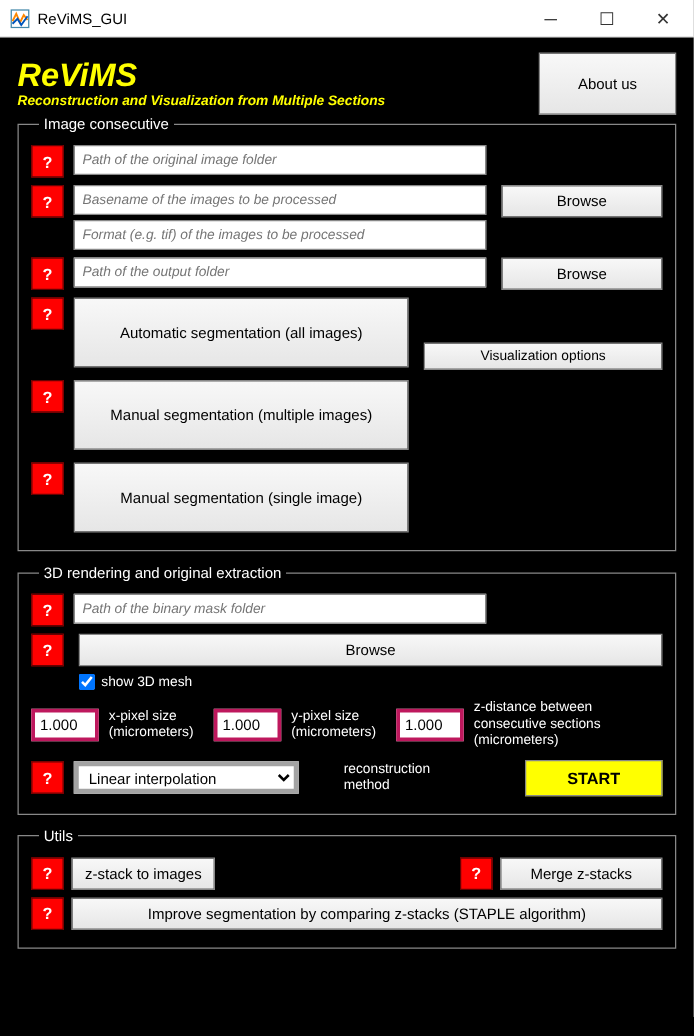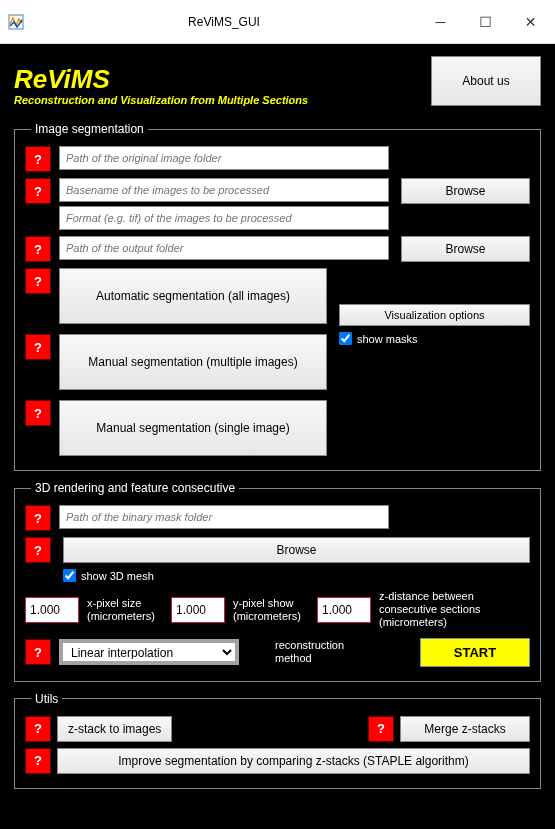--- a/index.html
+++ b/index.html
@@ -1,43 +1,43 @@
 <!DOCTYPE html>
 <html><head>
 <meta charset="utf-8">
 <style>
 * { box-sizing: border-box; margin: 0; padding: 0; }
 body { font-family: Arial, sans-serif; background: #f0f0f0; width: 555px; }
-.titlebar { background: #fff; height: 44px; display: flex; align-items: center; padding: 0 2px 0 8px; border-bottom: 1px solid #ddd; text-align: center; }
+.titlebar { background: #fff; height: 30px; display: flex; align-items: center; padding: 0 2px 0 8px; border-bottom: 1px solid #ddd; }
 .titlebar-icon { width: 16px; height: 16px; margin-right: 6px; position: relative; }
 .titlebar-icon svg { width: 16px; height: 16px; }
 .titlebar-title { font-size: 12px; flex: 1; color: #000; }
 .titlebar-buttons { display: flex; }
 .titlebar-btn { width: 45px; height: 28px; display: flex; align-items: center; justify-content: center; font-size: 14px; color: #333; }
 .window-body { background: #000; padding: 12px 14px 14px; height: 799px; }
-.header-row { display: flex; align-items: flex-end; margin-bottom: 16px; }
+.header-row { display: flex; align-items: center; margin-bottom: 0; }
 .logo-block { flex: 1; }
 .logo-title { color: #ffff00; font-size: 26px; font-weight: bold; font-style: italic; line-height: 1; }
 .logo-sub { color: #ffff00; font-size: 11px; font-weight: bold; font-style: italic; margin-top: 2px; }
 .btn { background: linear-gradient(#f8f8f8, #e6e6e6); border: 1px solid #888; padding: 20px 8px; font-size: 12px; cursor: pointer; text-align: center; }
 .about-btn { width: 110px; padding: 17px 8px; }
 fieldset { border: 1px solid #888; padding: 10px 10px 14px; margin-bottom: 10px; position: relative; }
 legend { color: #fff; font-size: 12px; padding: 0 4px; margin-left: 6px; }
 .row { display: flex; align-items: stretch; gap: 8px; margin-bottom: 6px; }
 .help-btn { width: 26px; height: 26px; background: #ff0000; border: 1px solid #600; color: #fff; font-size: 13px; font-weight: bold; display: flex; align-items: center; justify-content: center; cursor: pointer; flex-shrink: 0; }
 .txt-input { background: #fff; border: 1px solid #888; padding: 4px 6px; font-size: 11px; font-style: italic; color: #333; height: 24px; }
 .w-330 { width: 330px; }
 .w-268 { width: 268px; }
 .stack { display: flex; flex-direction: column; gap: 4px; }
 .right-col { flex: 1; display: flex; flex-direction: column; align-items: stretch; gap: 6px; padding-left: 4px; }
 .browse-btn { width: 100%; padding: 5px; }
 .check-row { display: flex; align-items: center; gap: 5px; color: #fff; font-size: 11px; }
 .check-row input { width: 13px; height: 13px; }
 .pixel-row { display: flex; align-items: center; gap: 8px; margin-top: 8px; margin-bottom: 8px; }
-.num-input { width: 54px; height: 26px; background: #fff; border: 1px solid #be185d; font-size: 12px; padding: 2px 4px; }
+.num-input { width: 54px; height: 26px; background: #fff; border: 3px solid #be185d; font-size: 12px; padding: 2px 4px; }
 .pixel-label { color: #fff; font-size: 11px; line-height: 1.2; width: 76px; }
 .pixel-label.w { width: 110px; }
 .combo-row { display: flex; align-items: center; gap: 8px; }
 .combo { background: #fff; border: 4px solid #a3a3a3; height: 26px; font-size: 12px; padding: 2px 4px; width: 180px; }
 .recon-label { color: #fff; font-size: 11px; line-height: 1.2; width: 80px; margin-left: 28px; }
 .start-btn { background: #ffff00; border: 1px solid #888; font-size: 13px; font-weight: bold; padding: 6px 8px; width: 110px; cursor: pointer; }
 .utils-row { display: flex; align-items: center; gap: 6px; margin-bottom: 6px; }
 .util-btn { padding: 5px 10px; }
 .flex1 { flex: 1; }
 .vis-btn { width: 100%; padding: 4px; font-size: 11px; }
@@ -66,21 +66,21 @@
 <div class="window-body">
   <div class="header-row">
     <div class="logo-block">
       <div class="logo-title">ReViMS</div>
       <div class="logo-sub">Reconstruction and Visualization from Multiple Sections</div>
     </div>
     <button class="btn about-btn">About us</button>
   </div>
 
   <fieldset>
-    <legend>Image segmentation</legend>
+    <legend>Image consecutive</legend>
 
     <div class="row">
       <div class="help-btn">?</div>
       <input class="txt-input w-330" placeholder="Path of the original image folder" style="">
     </div>
 
     <div class="row">
       <div class="help-btn">?</div>
       <div class="stack">
         <input class="txt-input w-330" placeholder="Basename of the images to be processed" style="">
@@ -109,30 +109,26 @@
           <div class="help-btn">?</div>
           <button class="btn w-268">Manual segmentation (multiple images)</button>
         </div>
         <div class="row" style="margin:0;">
           <div class="help-btn">?</div>
           <button class="btn w-268">Manual segmentation (single image)</button>
         </div>
       </div>
       <div class="seg-right">
         <button class="btn vis-btn">Visualization options</button>
-        <label class="check-row">
-          <input type="checkbox" checked="" style="">
-          <span>show masks</span>
-        </label>
       </div>
     </div>
   </fieldset>
 
   <fieldset>
-    <legend>3D rendering and feature consecutive</legend>
+    <legend>3D rendering and original extraction</legend>
 
     <div class="row">
       <div class="help-btn">?</div>
       <input class="txt-input w-330" placeholder="Path of the binary mask folder" style="">
     </div>
 
     <div class="row">
       <div class="help-btn">?</div>
       <div class="right-col">
         <button class="btn browse-btn">Browse</button>
@@ -140,21 +136,21 @@
           <input type="checkbox" checked="" style="">
           <span>show 3D mesh</span>
         </label>
       </div>
     </div>
 
     <div class="pixel-row">
       <input class="num-input" value="1.000" style="">
       <div class="pixel-label">x-pixel size (micrometers)</div>
       <input class="num-input" value="1.000" style="">
-      <div class="pixel-label">y-pixel show (micrometers)</div>
+      <div class="pixel-label">y-pixel size (micrometers)</div>
       <input class="num-input" value="1.000" style="">
       <div class="pixel-label w">z-distance between consecutive sections (micrometers)</div>
     </div>
 
     <div class="combo-row">
       <div class="help-btn">?</div>
       <select class="combo">
         <option>Linear interpolation</option>
       </select>
       <div class="recon-label">reconstruction method</div>

